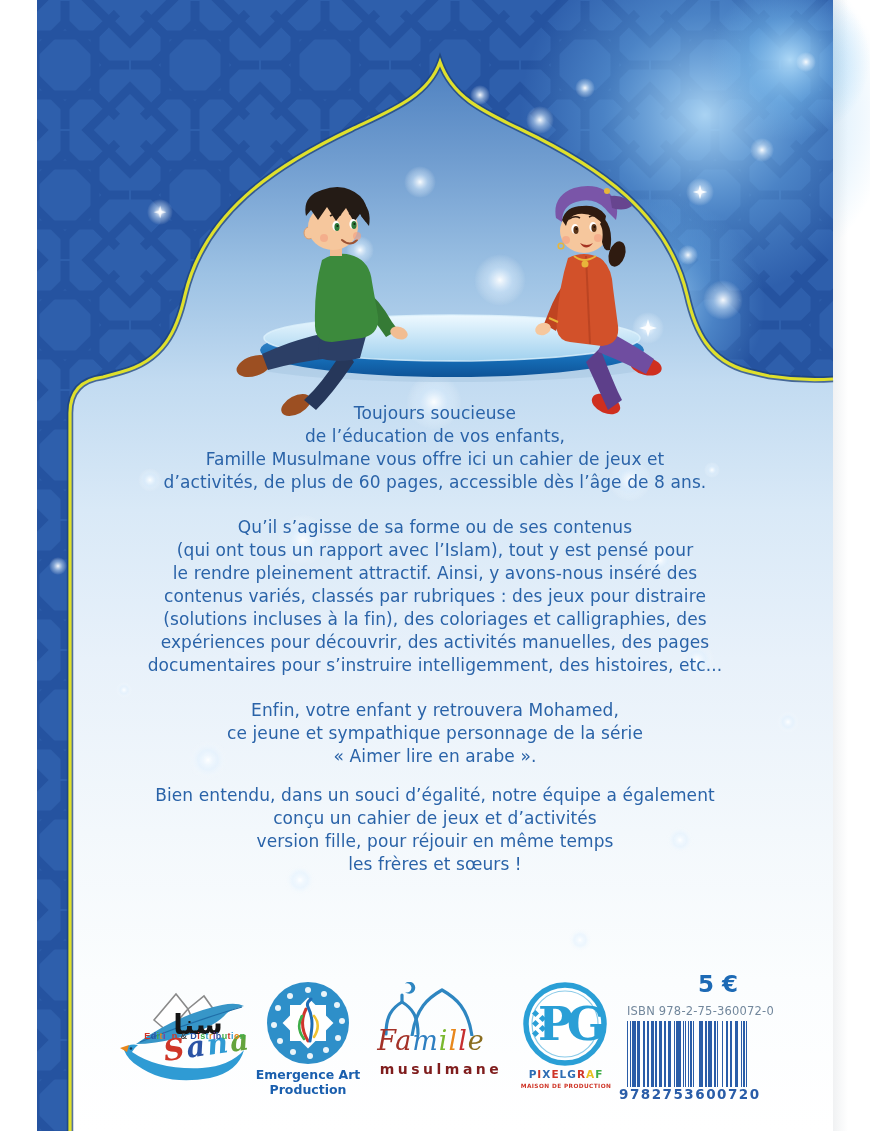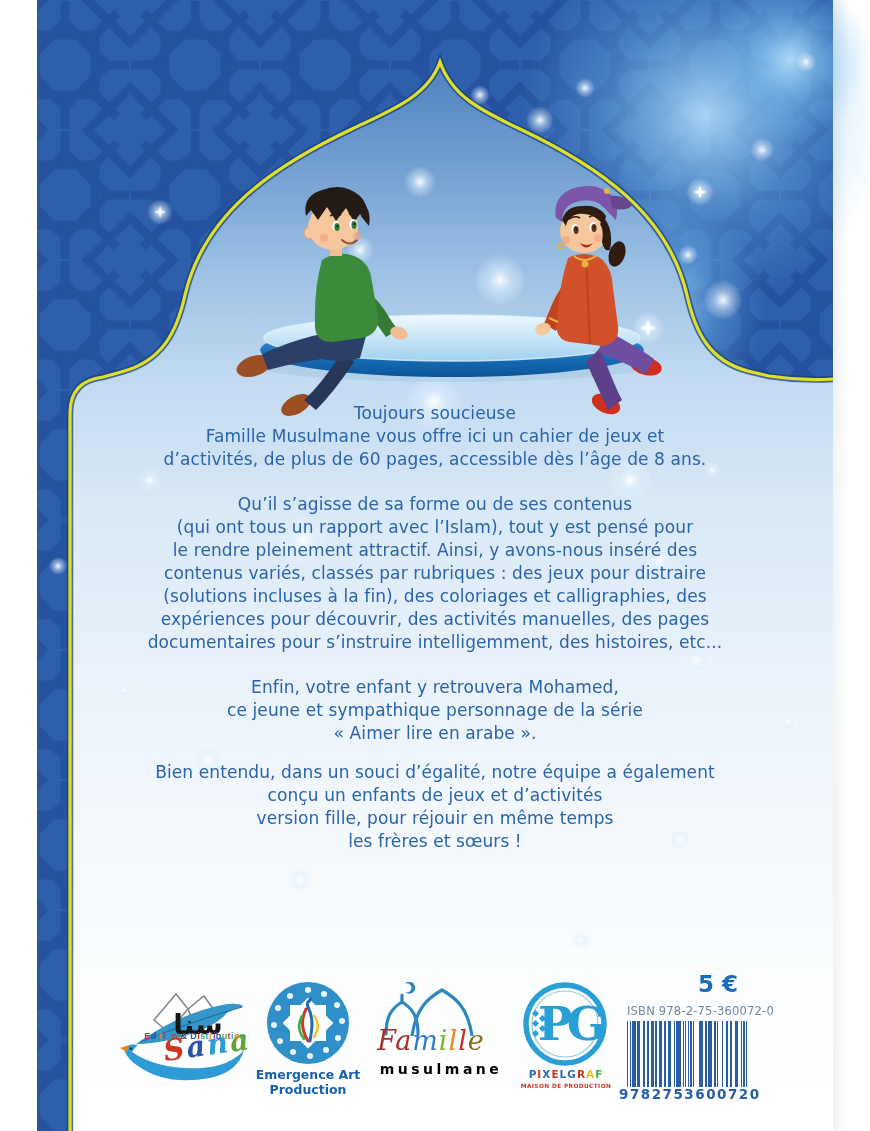--- a/index.html
+++ b/index.html
@@ -18,21 +18,21 @@
   .sana-name{position:absolute;left:152px;top:1028px;width:110px;text-align:center;
     font-family:"DejaVu Serif",serif;font-style:italic;font-weight:bold;font-size:29px;
     letter-spacing:2px;transform:rotate(-8deg);}
   .sana-tagline{position:absolute;left:126px;top:1031px;width:138px;text-align:center;
     font-size:9px;font-weight:bold;letter-spacing:.4px;font-family:"Liberation Sans",sans-serif;}
   .emergence-text{position:absolute;left:254px;top:1068px;width:108px;text-align:center;
     color:#1a5fae;font-weight:bold;font-size:12.5px;line-height:14.5px;}
   .famille-name{position:absolute;left:368px;top:1025px;width:126px;text-align:center;
     font-family:"DejaVu Serif",serif;font-style:italic;font-weight:normal;font-size:27px;letter-spacing:1px;}
   .famille-sub{position:absolute;left:376px;top:1061px;width:130px;text-align:center;
-    color:#000000;font-size:14px;font-weight:bold;letter-spacing:3.5px;}
+    color:#7f1d1d;font-size:14px;font-weight:bold;letter-spacing:3.5px;}
   .pg-name{position:absolute;left:516px;top:1068px;width:100px;text-align:center;
     font-size:10.5px;font-weight:bold;letter-spacing:1px;}
   .pg-sub{position:absolute;left:516px;top:1083px;width:100px;text-align:center;
     font-size:5.8px;color:#cf3527;font-weight:bold;letter-spacing:.4px;}
   .price{position:absolute;left:698px;top:971px;width:60px;color:#1d6ab5;
     font-size:23px;font-weight:bold;}
   .isbn{position:absolute;left:627px;top:1004px;color:#72879c;font-size:11.5px;letter-spacing:.2px;}
   .barcode{position:absolute;left:627px;top:1021px;width:122px;height:66px;display:flex;}
   .barcode .m{flex:0 0 auto;width:1.28px;height:100%;}
   .barcode .on{background:#2a5da8;}
@@ -222,40 +222,41 @@
       <circle cx="561" cy="246" r="2.8" fill="none" stroke="#e8b53a" stroke-width="1.6"></circle>
       <path d="M574 256 Q584 264 596 256" stroke="#e8b53a" stroke-width="2" fill="none"></path>
       <circle cx="585" cy="264" r="3.5" fill="#e8b53a"></circle>
       <path d="M549 318 L558 322" stroke="#e8b53a" stroke-width="2"></path>
     </g>
   </svg>
 
   <div class="blurb">
     <div class="para">
       <div>Toujours soucieuse</div>
+      <div>de l’éducation de vos enfants,</div>
       <div>Famille Musulmane vous offre ici un cahier de jeux et</div>
       <div>d’activités, de plus de 60 pages, accessible dès l’âge de 8 ans.</div>
     </div>
     <div class="para">
       <div>Qu’il s’agisse de sa forme ou de ses contenus</div>
       <div>(qui ont tous un rapport avec l’Islam), tout y est pensé pour</div>
       <div>le rendre pleinement attractif. Ainsi, y avons-nous inséré des</div>
       <div>contenus variés, classés par rubriques : des jeux pour distraire</div>
       <div>(solutions incluses à la fin), des coloriages et calligraphies, des</div>
       <div>expériences pour découvrir, des activités manuelles, des pages</div>
       <div>documentaires pour s’instruire intelligemment, des histoires, etc...</div>
     </div>
     <div class="para tight">
       <div>Enfin, votre enfant y retrouvera Mohamed,</div>
       <div>ce jeune et sympathique personnage de la série</div>
       <div>« Aimer lire en arabe ».</div>
     </div>
     <div class="para">
       <div>Bien entendu, dans un souci d’égalité, notre équipe a également</div>
-      <div>conçu un enfants de jeux et d’activités</div>
+      <div>conçu un cahier de jeux et d’activités</div>
       <div>version fille, pour réjouir en même temps</div>
       <div>les frères et sœurs !</div>
     </div>
   </div>
 
   <svg class="logo-svg" style="left:118px;top:986px;" width="140" height="104" viewBox="0 0 140 104">
     <path d="M36 34 L58 8 L70 23 L50 46 Z M70 23 L86 10 L98 27 L79 44 Z" fill="#ffffff" stroke="#8a8a8a" stroke-width="1.6"></path>
     <path d="M18 58 Q60 28 104 19 Q118 16 126 20 Q113 23 108 28 Q96 42 60 52 Q36 58 18 58 Z" fill="#3796c8"></path>
     <path d="M22 56 Q72 36 124 21" stroke="#1f6ea8" stroke-width="1.2" fill="none"></path>
     <text x="80" y="48" text-anchor="middle" font-size="28" font-weight="bold" fill="#151515" font-family="DejaVu Sans, sans-serif">سنا</text>

